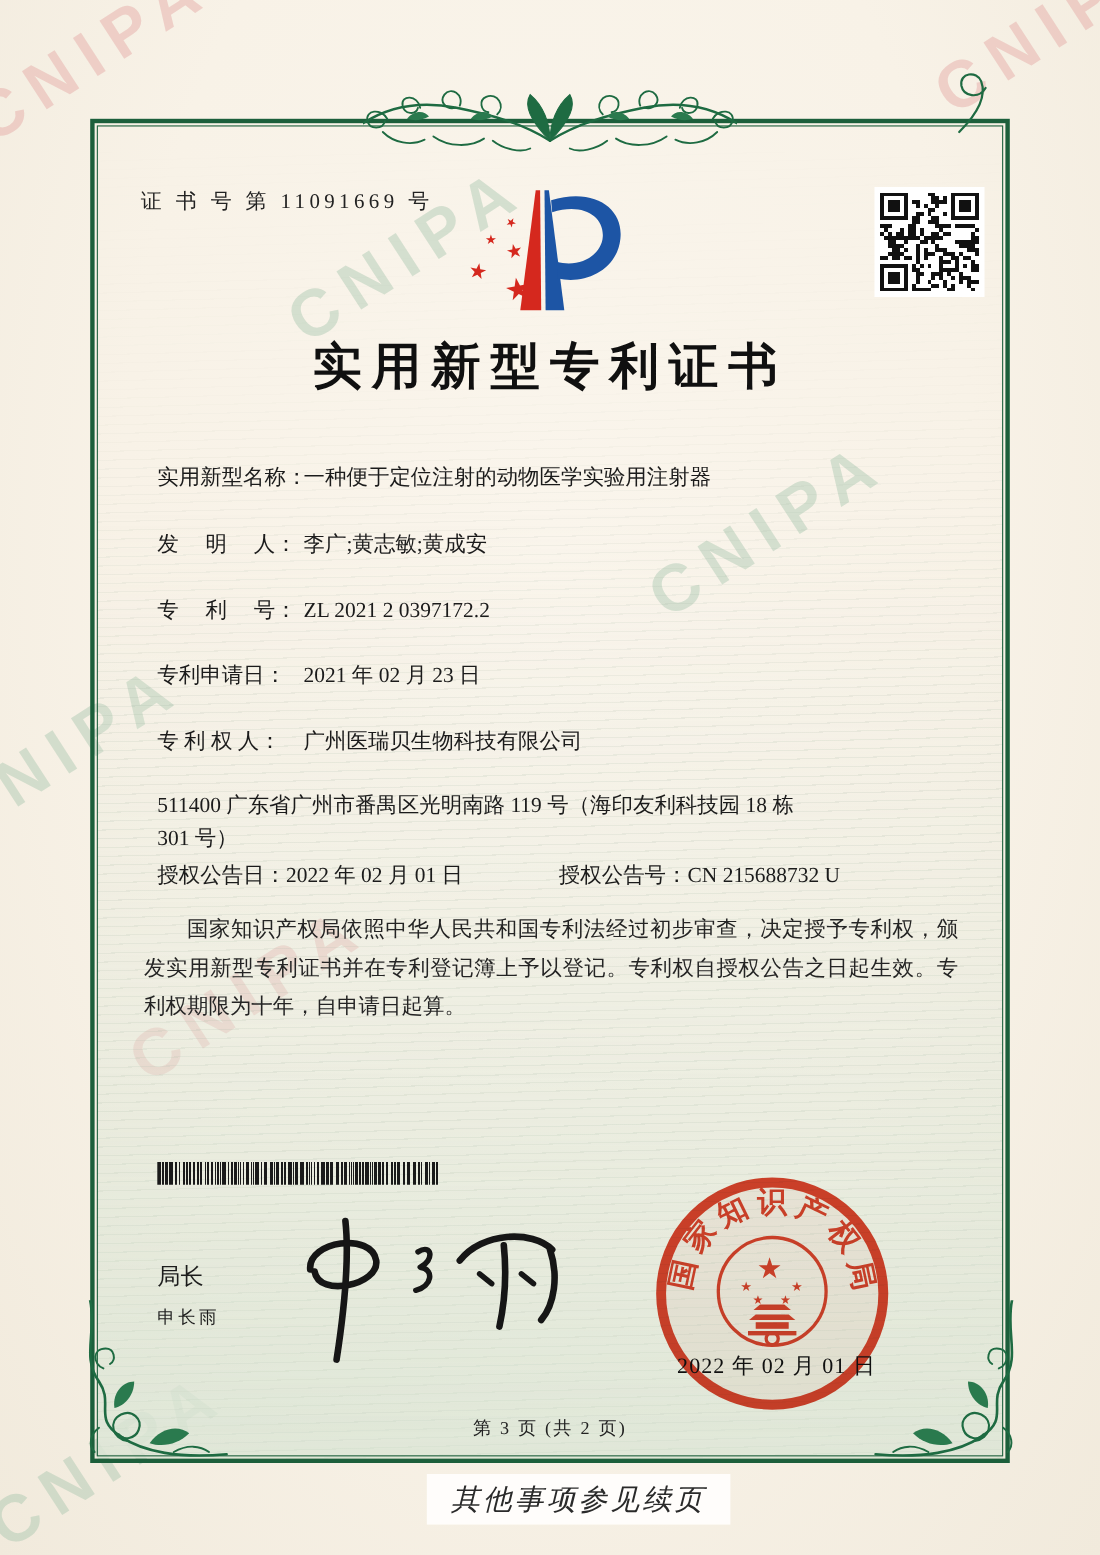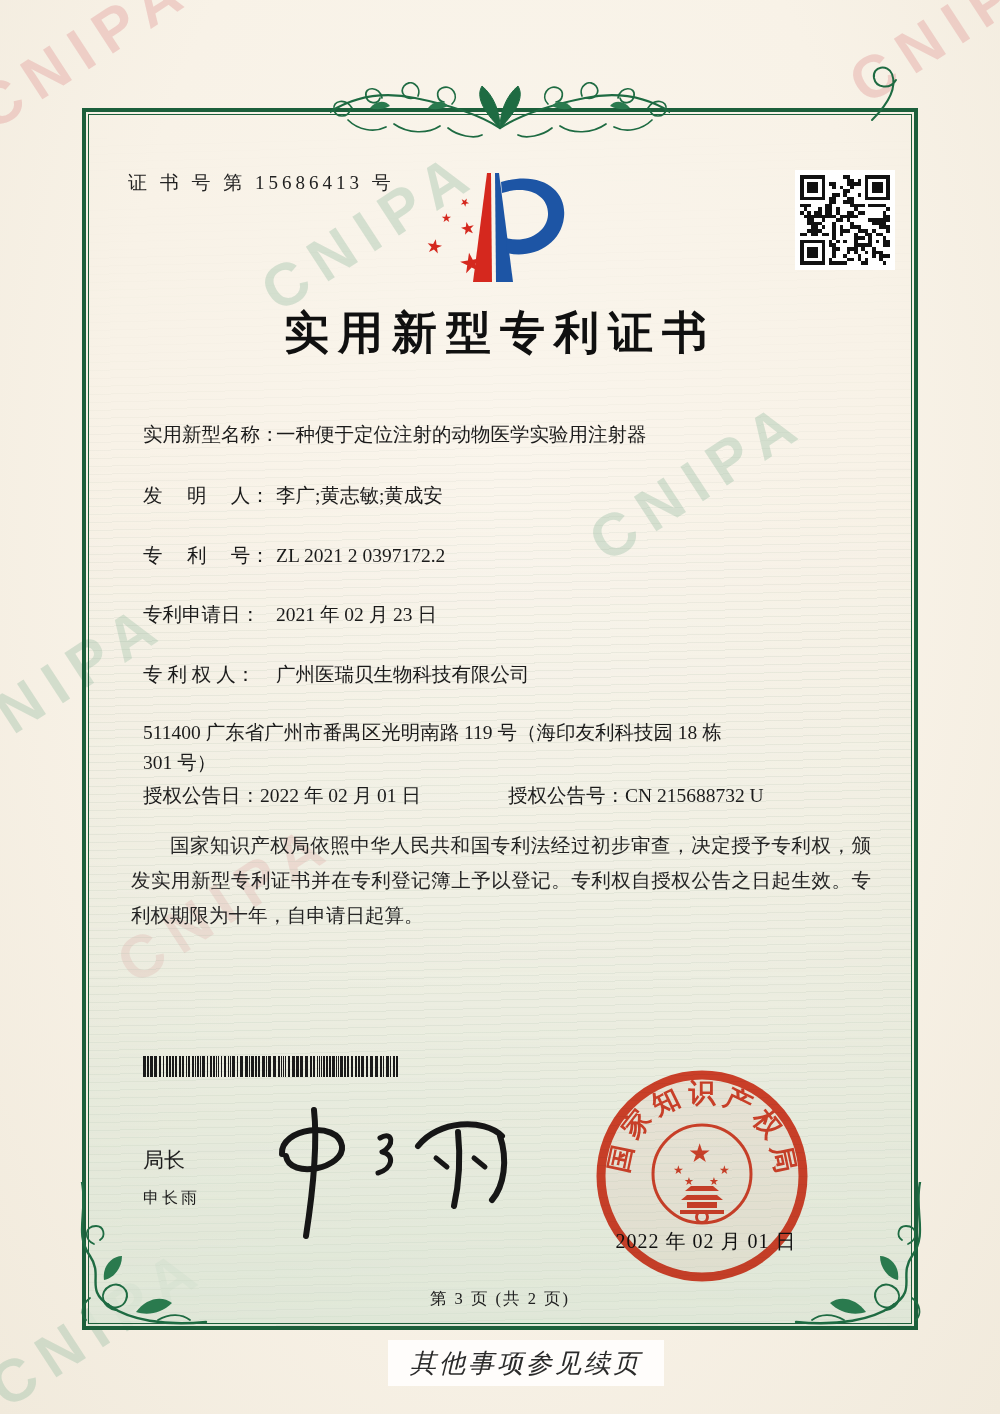--- a/index.html
+++ b/index.html
@@ -133,21 +133,21 @@
       <path d="M16,0 C22,30 8,52 24,74 C38,94 18,108 44,124 C64,138 98,144 140,140"></path>
       <path d="M50,128 c-14,-2 -18,-18 -6,-24 c10,-5 20,4 16,14 c-3,8 -14,10 -18,4" stroke-width="2"></path>
       <path d="M28,62 c-10,-4 -10,-18 2,-18 c8,0 10,10 4,14" stroke-width="1.8"></path>
       <path d="M92,138 c12,-7 24,-6 32,0" stroke-width="1.8"></path>
       <path d="M70,130 c10,-14 26,-17 36,-9 c-10,10 -24,13 -36,9 Z" fill="#2a7a4e" stroke="none"></path>
       <path d="M38,98 c-2,-14 8,-24 18,-24 c0,12 -8,22 -18,24 Z" fill="#2a7a4e" stroke="none"></path>
       <path d="M24,116 c-8,6 -10,16 -4,22" stroke-width="1.8"></path>
     </g>
   </svg>
 
-  <div class="certno">证 书 号 第 15686413 号</div>
+  <div class="certno">证 书 号 第 11091669 号</div>
 
   <svg class="logo" width="180" height="134" viewBox="0 0 180 134">
     <text class="star" x="46" y="114" font-size="27" fill="#d5281e" transform="rotate(-10 46 106)">★</text>
     <text class="star" x="13" y="93" font-size="19" fill="#d5281e" transform="rotate(10 22 87)">★</text>
     <text class="star" x="47" y="74" font-size="17" fill="#d5281e" transform="rotate(-12 55 68)">★</text>
     <text class="star" x="28" y="62" font-size="12" fill="#d5281e">★</text>
     <text class="star" x="47" y="46" font-size="11" fill="#d5281e" transform="rotate(28 52 42)">★</text>
     <path d="M60,122 L74,13 L78,13 L79,122 Z" fill="#d5281e"></path>
     <path d="M83,122 L82,13 L86,13 L100,122 Z" fill="#1d55a5"></path>
     <path d="M88,22 C128,10 154,30 151,57 C148,86 118,99 94,93 L93,78 C114,84 134,72 135,55 C136,36 116,24 89,33 Z" fill="#1d55a5"></path>

